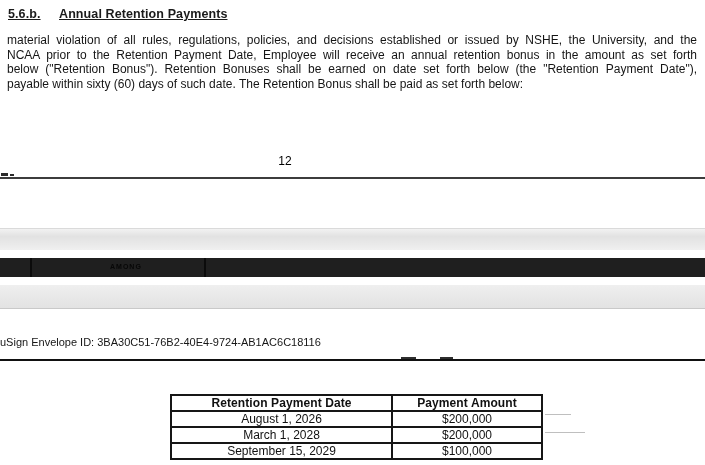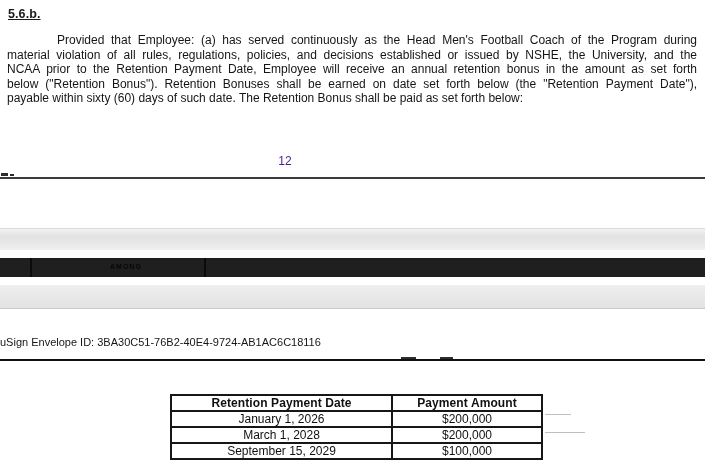--- a/index.html
+++ b/index.html
@@ -41,21 +41,21 @@
   .pline.last { text-align-last: left; }
 
   
   .pagenum {
     position: absolute;
     top: 154px;
     left: 0;
     width: 570px;
     text-align: center;
     font-size: 12px;
-    color: #4c1d95;
+    color: #000000;
   }
 
   
   .rule1 { position: absolute; top: 177px; left: 0; width: 705px; height: 2px; background: #3c3c3c; }
   .edge-mark-a { position: absolute; top: 173px; left: 1px; width: 7px; height: 3px; background: #2b2b2b; }
   .edge-mark-b { position: absolute; top: 174px; left: 10px; width: 4px; height: 2px; background: #2b2b2b; }
 
   .band1 {
     position: absolute; top: 228px; left: 0; width: 705px; height: 21px;
     background: linear-gradient(#f2f2f2, #e2e2e2 35%, #eaeaea 75%, #f0f0f0);
@@ -107,24 +107,24 @@
   .tbl-artifact.t1 { top: 414px; left: 545px; width: 26px; }
   .tbl-artifact.t2 { top: 432px; left: 545px; width: 40px; }
 </style>
 </head>
 <body>
 
 <div class="screen">
 
   <div class="heading">
     <span class="num">5.6.b.</span>
+    <span class="ttl">Annual Retention Payments</span>
   </div>
 
   <div class="para">
-    <div class="pline first">Provided that Employee: (a) has served continuously as the Head Men's Football Coach of the Program during</div>
     <div class="pline">material violation of all rules, regulations, policies, and decisions established or issued by NSHE, the University, and the</div>
     <div class="pline">NCAA prior to the Retention Payment Date, Employee will receive an annual retention bonus in the amount as set forth</div>
     <div class="pline">below ("Retention Bonus"). Retention Bonuses shall be earned on date set forth below (the "Retention Payment Date"),</div>
     <div class="pline last">payable within sixty (60) days of such date. The Retention Bonus shall be paid as set forth below:</div>
   </div>
 
   <div class="pagenum">12</div>
 
   <div class="edge-mark-a"></div>
   <div class="edge-mark-b"></div>
@@ -146,21 +146,21 @@
   <div class="table-wrap">
     <table class="ret">
       <thead>
         <tr>
           <th class="c-date">Retention Payment Date</th>
           <th class="c-amt">Payment Amount</th>
         </tr>
       </thead>
       <tbody>
         <tr>
-          <td>January 1, 2026</td>
+          <td>August 1, 2026</td>
           <td>$200,000</td>
         </tr>
         <tr>
           <td>March 1, 2028</td>
           <td>$200,000</td>
         </tr>
         <tr>
           <td>September 15, 2029</td>
           <td>$100,000</td>
         </tr>

